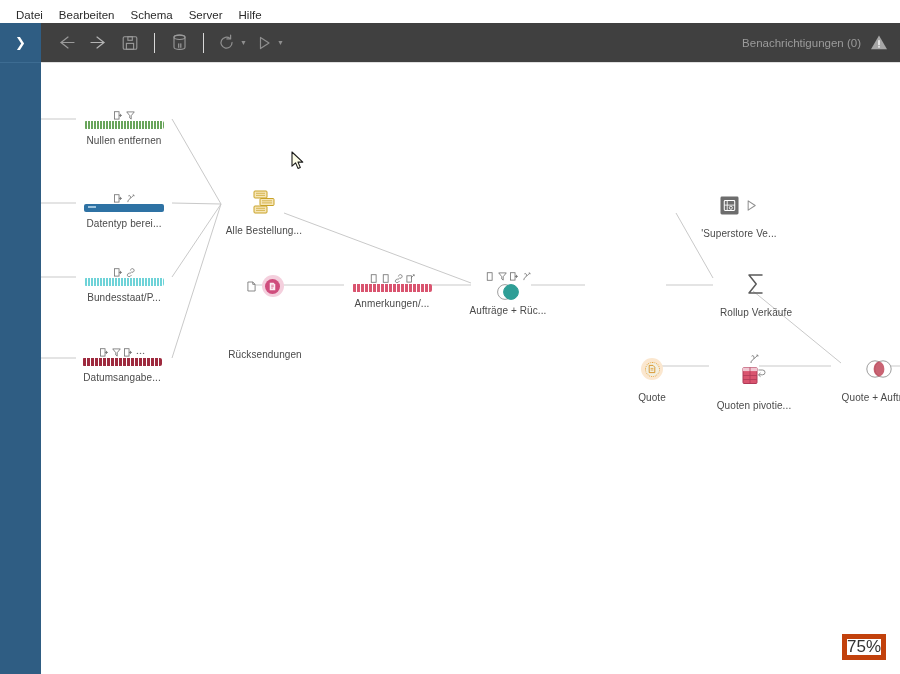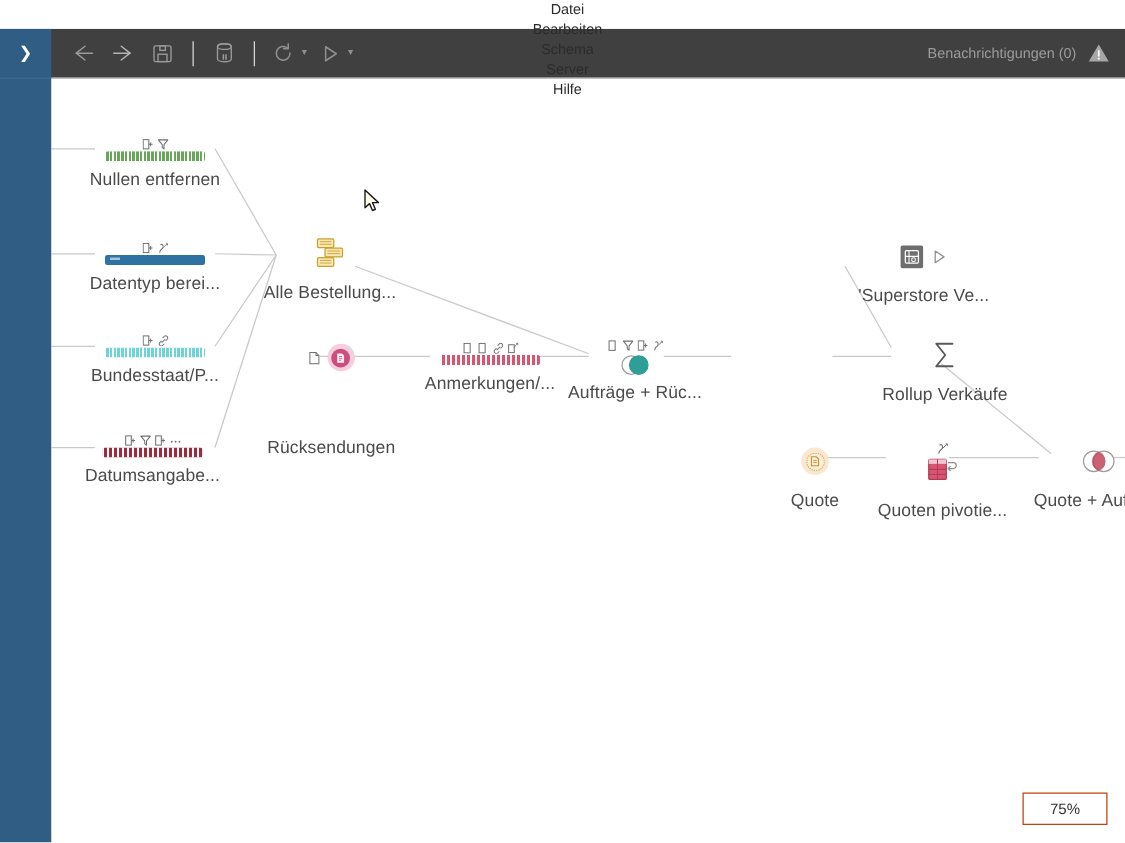--- a/index.html
+++ b/index.html
@@ -16,25 +16,24 @@
     position: relative;
     width: 900px; height: 674px;
     background: #ffffff;
   }
 
   
   .menubar {
     position: absolute; top: 0; left: 0;
     width: 900px; height: 23px;
     background: #ffffff;
-    display: flex; align-items: center;
+    display: flex; align-items: flex-end;
     padding-left: 8px;
     border-bottom: 0;
     z-index: 30;
-    flex-direction: column;
   }
   .menu-item {
     font-size: 11.5px;
     color: #2b2b2b;
     padding: 2px 8px;
     cursor: default;
     white-space: nowrap;
   }
 
   
@@ -133,21 +132,21 @@
     gap: 3px;
     margin-bottom: 1px;
   }
   .node-icons svg { display: block; }
   .bar {
     width: 80px; height: 8px;
     border-radius: 2px;
   }
   .node-label {
     margin-top: 6px;
-    font-size: 14px;
+    font-size: 10px;
     color: #4a4a4a;
     text-align: left;
     white-space: nowrap;
     letter-spacing: 0.1px;
   }
   .glyph-wrap {
     height: 34px;
     display: flex; align-items: center; justify-content: center;
   }
   .inline-row {
@@ -168,25 +167,25 @@
   .circ.orange { background: #fbe7cf; }
   .circ.orange .inner {
     width: 15px; height: 15px; border-radius: 50%;
     background: #f3efe0;
     border: 1.5px dotted #e8a33d;
   }
 
   .zoom-badge {
     position: absolute;
     right: 14px; bottom: 14px;
-    width: 68px; height: 26px;
-    border: 1px solid #c2410c;
+    width: 44px; height: 26px;
+    border: 5px solid #c2410c;
     background: #ffffff;
     display: flex; align-items: center; justify-content: center;
-    font-size: 12px;
+    font-size: 17px;
     color: #333;
     cursor: pointer;
     z-index: 20;
   }
 
   .cursor-arrow {
     position: absolute;
     left: 291px; top: 151px;
     z-index: 40;
     pointer-events: none;

